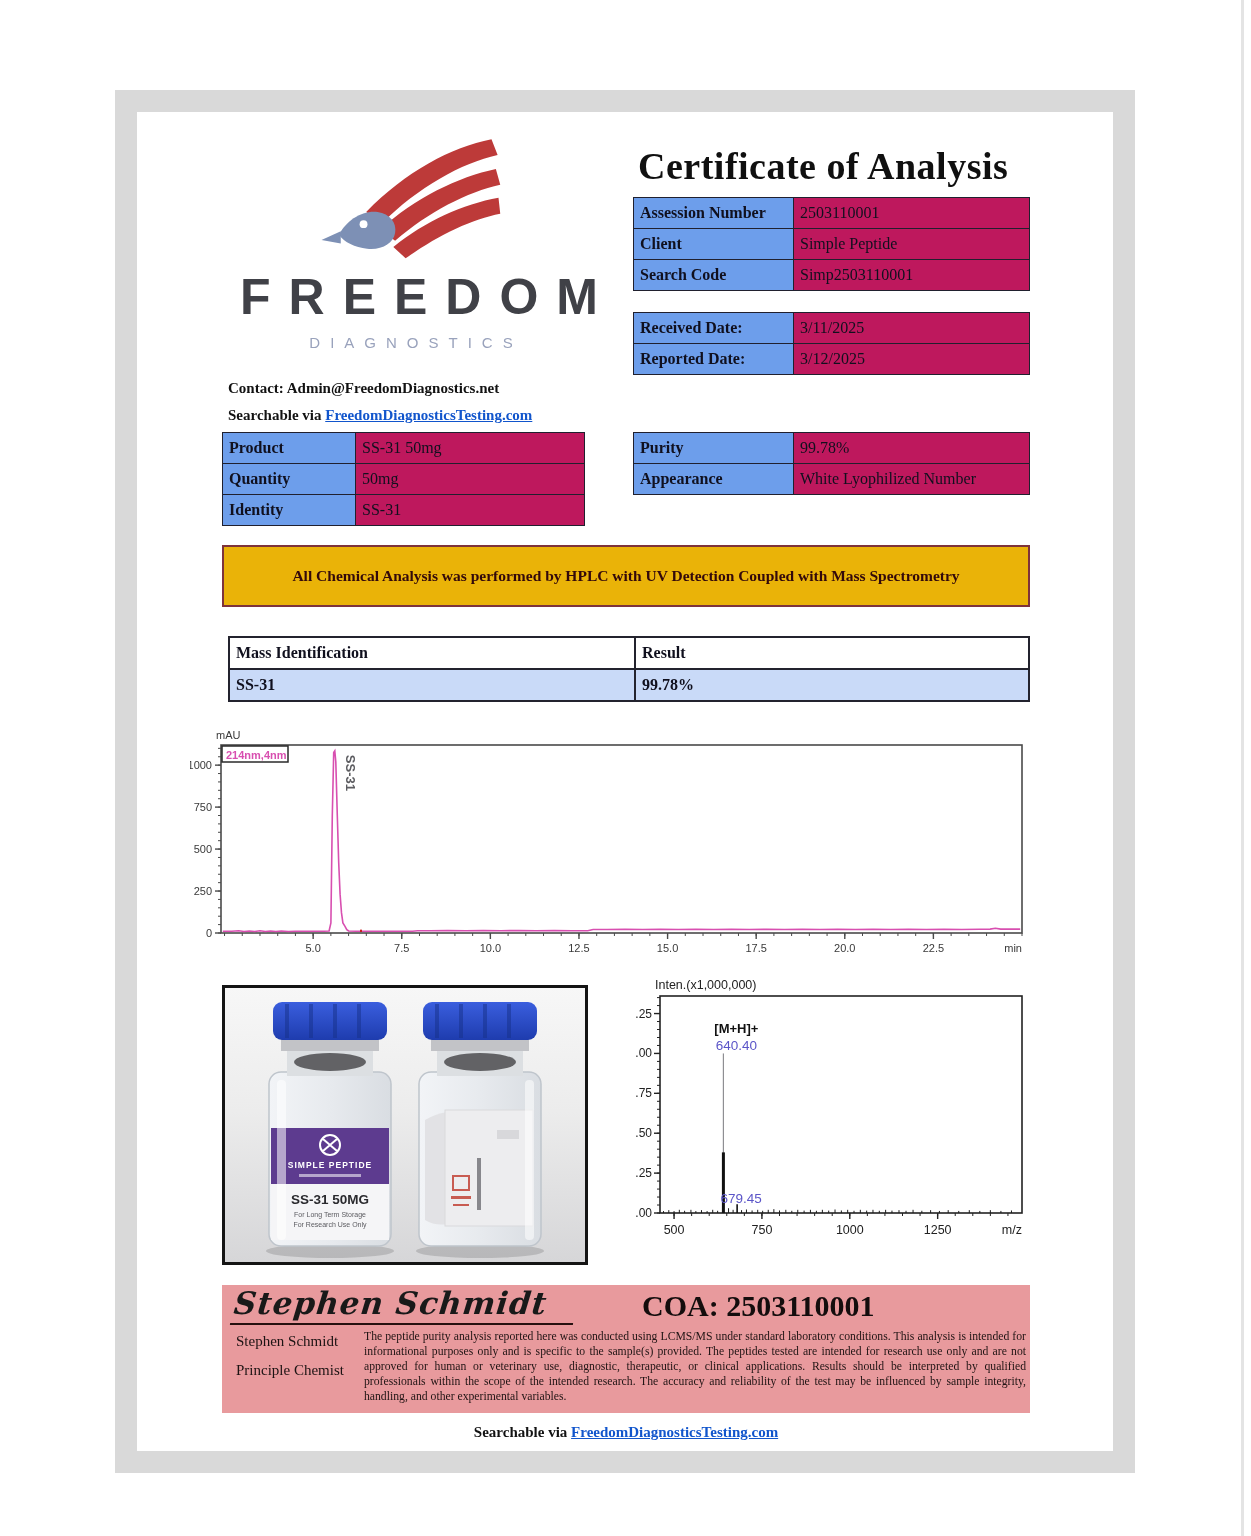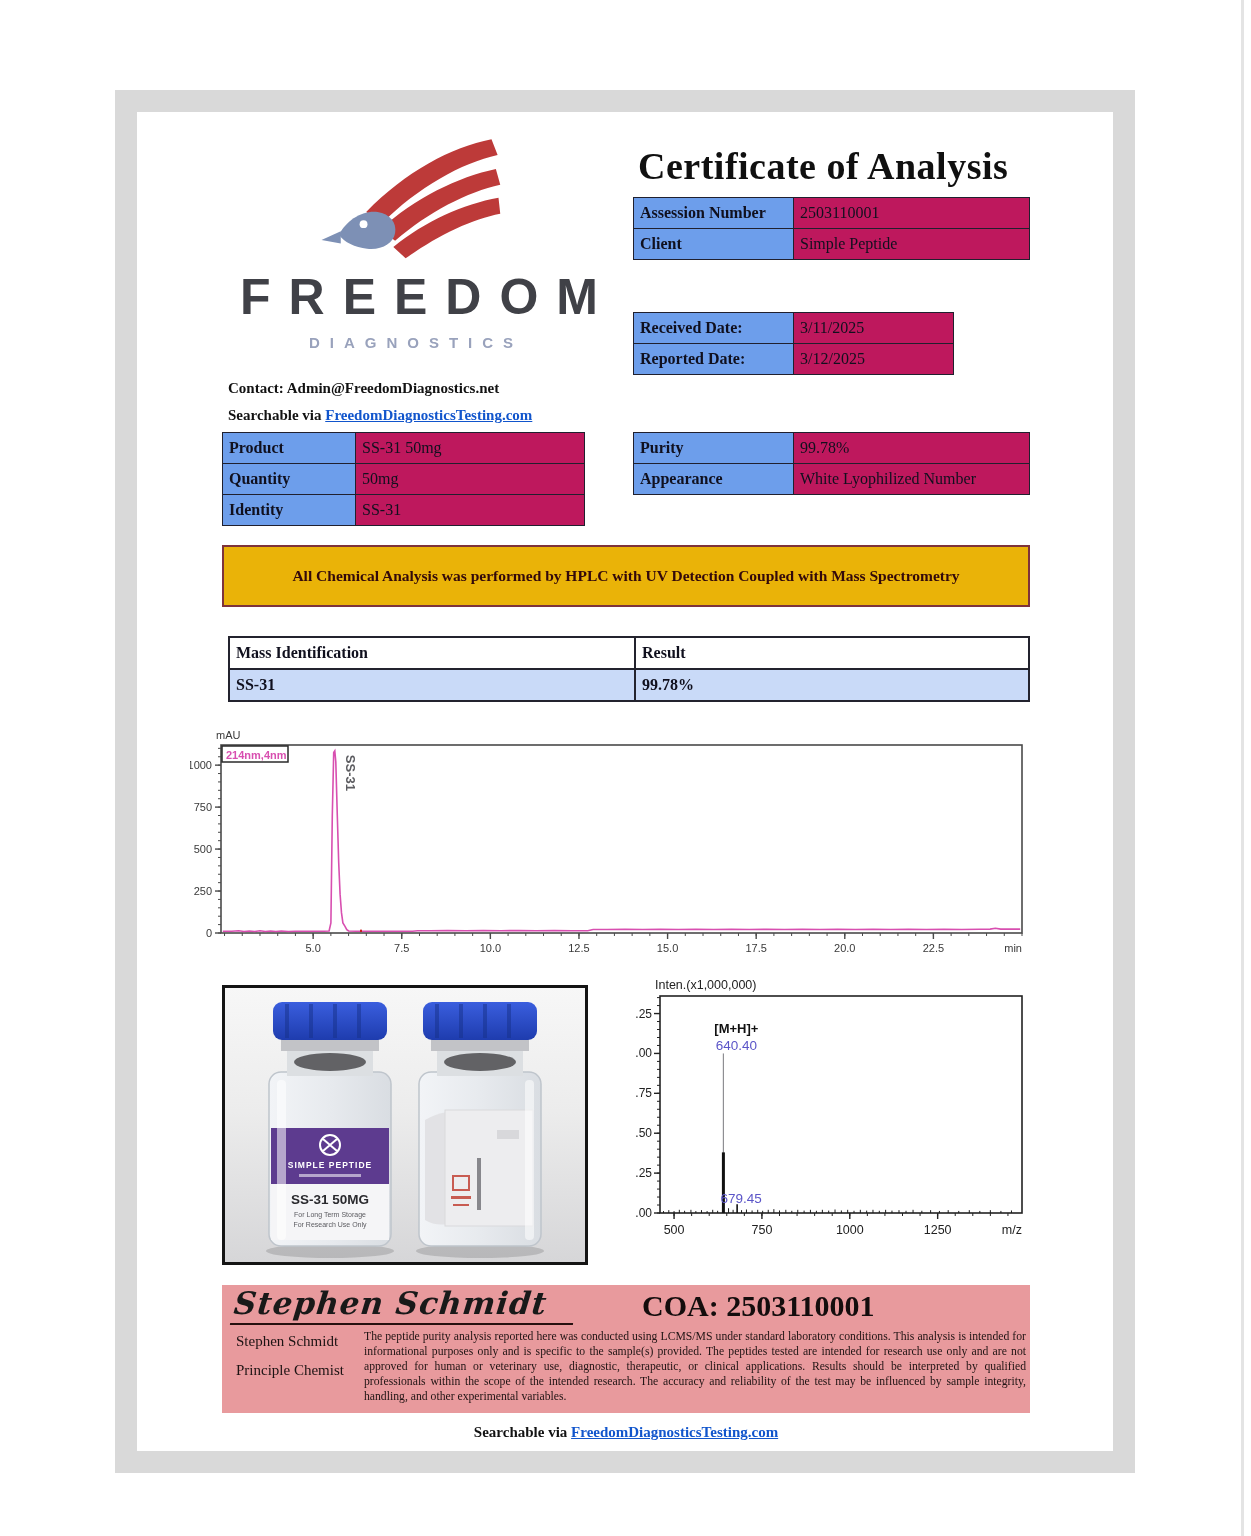--- a/index.html
+++ b/index.html
@@ -15,21 +15,21 @@
   }
   .edge-line{left:1241px;top:0;width:3px;height:1536px;background:#e4e4e4;}
   
   .brand-main{
     left:222px;top:268px;width:378px;text-align:center;
     font-family:"Liberation Sans",sans-serif;font-weight:bold;
     font-size:50px;letter-spacing:18px;color:#404147;text-indent:18px;
   }
   .brand-sub{
     left:222px;top:334px;width:378px;text-align:center;
-    font-family:"Liberation Sans",sans-serif;font-weight:bold;
+    font-family:"Liberation Sans",sans-serif;font-weight:normal;
     font-size:15px;letter-spacing:10px;color:#99a2bc;text-indent:10px;
   }
   .title{
     left:638px;top:144px;width:400px;margin:0;
     font-size:38px;font-weight:bold;color:#101010;letter-spacing:.5px;
   }
   table.tbl{border-collapse:collapse;position:absolute;table-layout:fixed;}
   table.tbl td{
     border:1.6px solid #20202e;font-size:16px;color:#10101e;
     padding:2px 6px;height:26px;overflow:hidden;white-space:nowrap;
@@ -99,24 +99,28 @@
     </colgroup>
   <tbody>
       <tr>
         <td class="lab">Assession Number</td>
         <td class="val">2503110001</td>
       </tr>
   <tr>
         <td class="lab">Client</td>
         <td class="val">Simple Peptide</td>
       </tr>
+  <tr>
+        <td class="lab">Search Code</td>
+        <td class="val">Simp2503110001</td>
+      </tr>
 </tbody>
   </table>
 
-<table class="tbl" style="left:633px;top:312px;width:321px;">
+<table class="tbl" style="left:633px;top:312px;width:397px;">
   <colgroup>
       <col style="width:160px">
       <col>
     </colgroup>
   <tbody>
       <tr>
         <td class="lab">Received Date:</td>
         <td class="val">3/11/2025</td>
       </tr>
   <tr>

